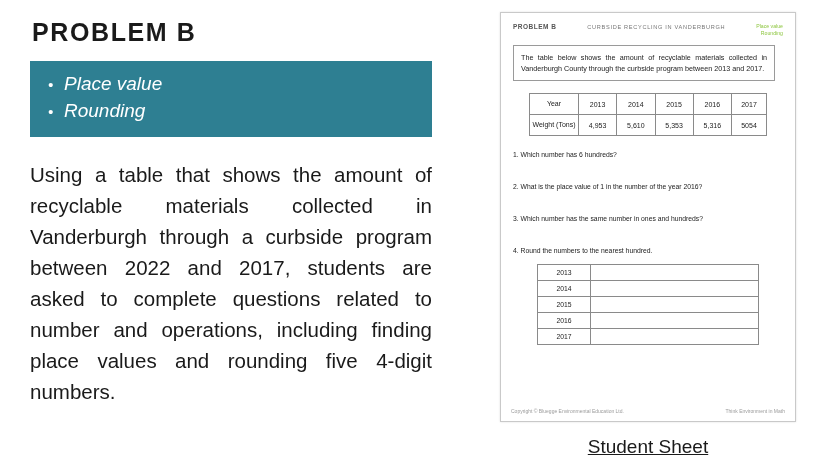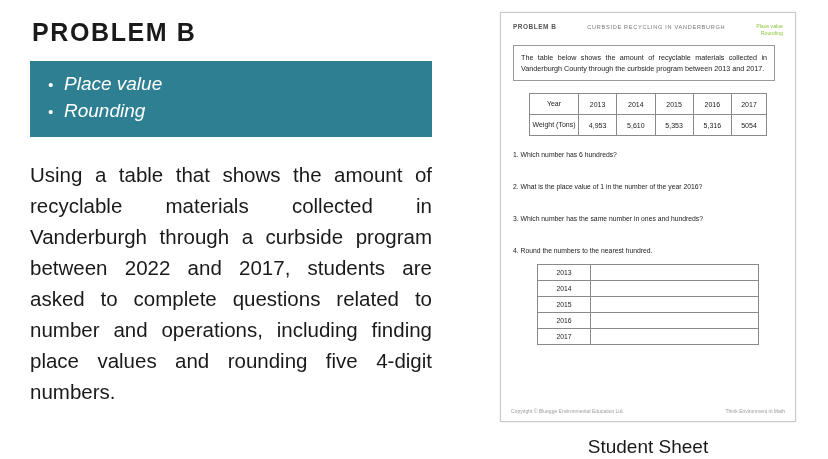--- a/index.html
+++ b/index.html
@@ -162,20 +162,21 @@
     justify-content: space-between;
     font-size: 5px;
     color: #9b9b9b;
   }
   .caption {
     text-align: center;
     font-size: 19px;
     color: #1a1a1a;
     margin-top: 14px;
     width: 296px;
+    text-decoration: underline;
   }
 </style>
 </head>
 <body>
 
 <div class="left-col">
 
   <h1 class="problem-title">PROBLEM B</h1>
 
   <div class="topic-band">

